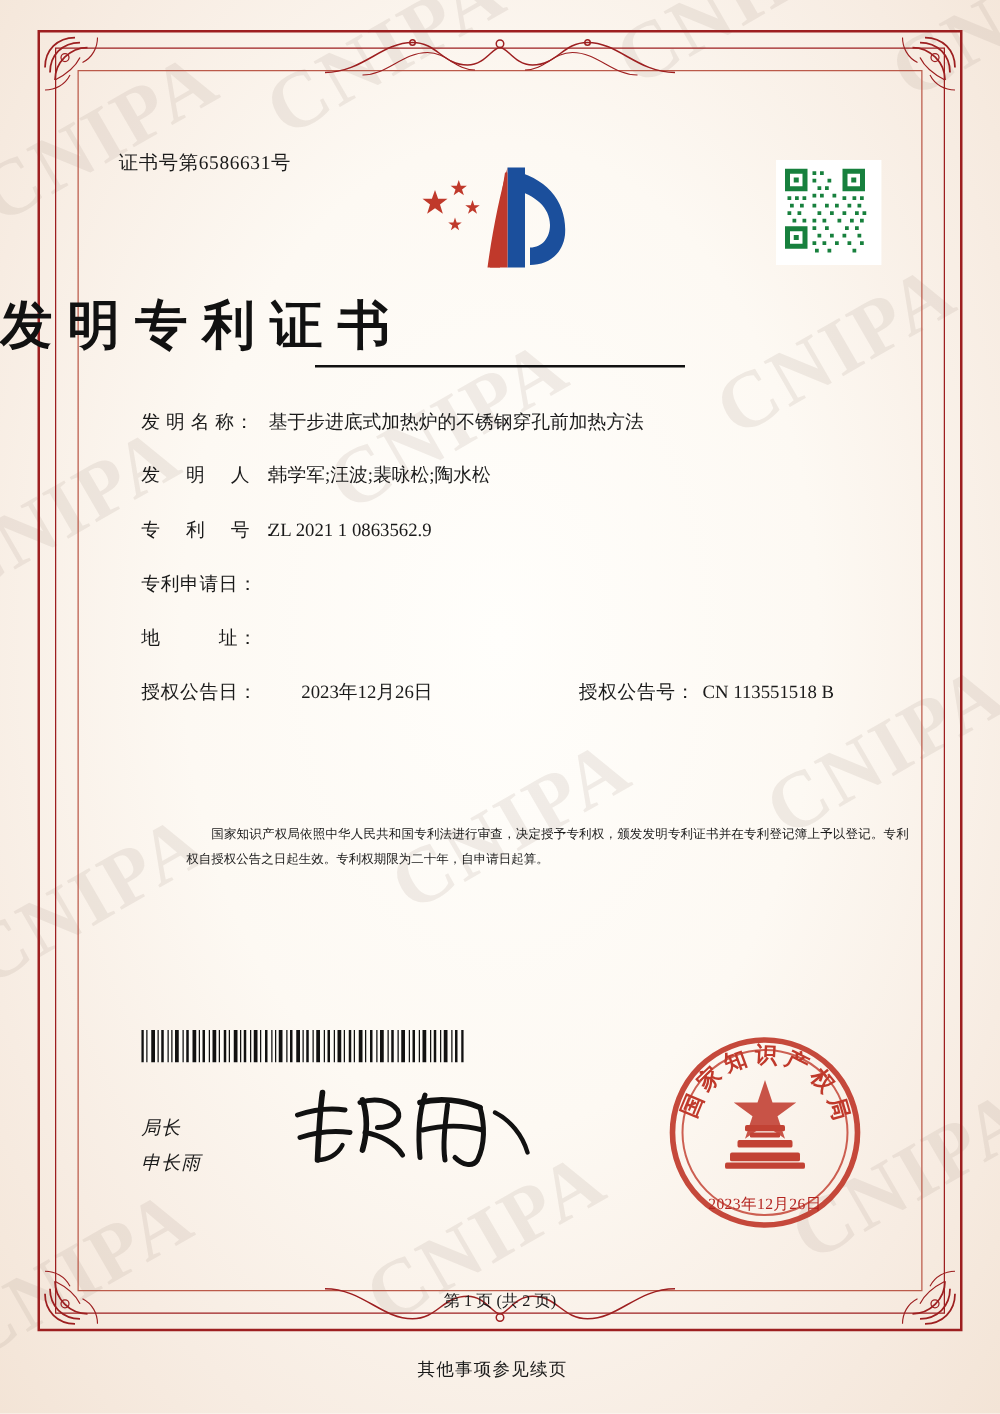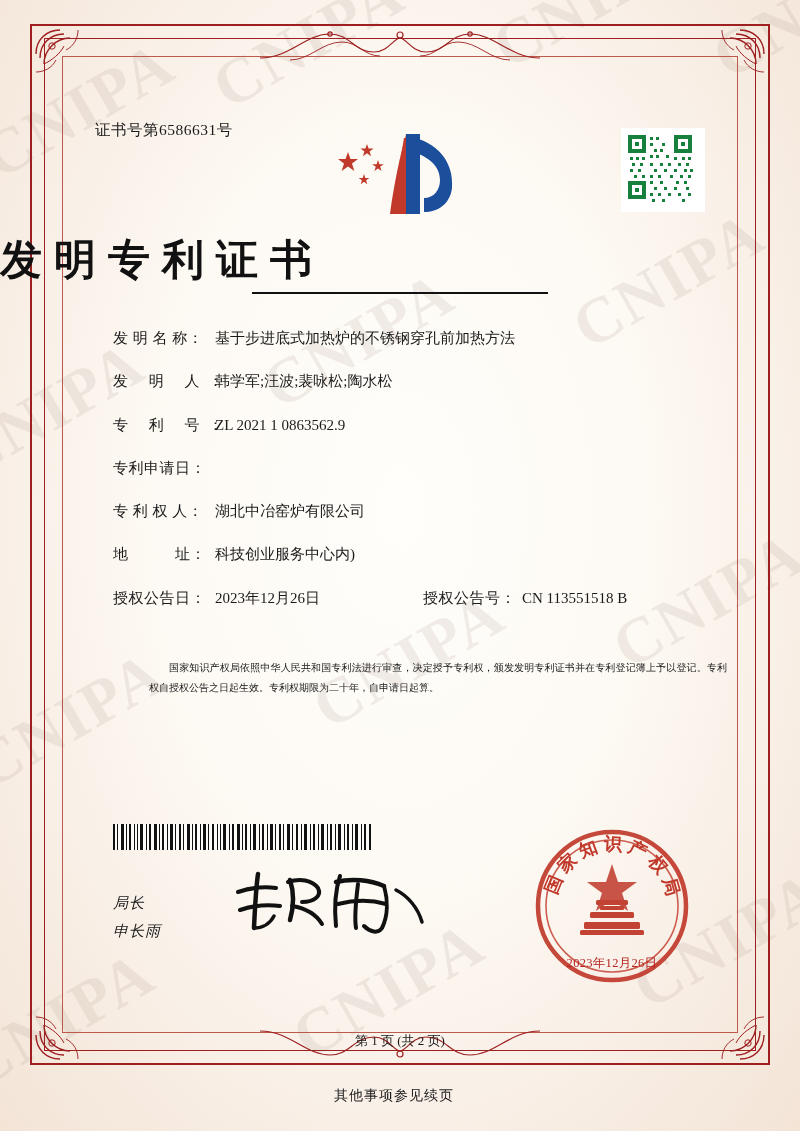--- a/index.html
+++ b/index.html
@@ -161,22 +161,22 @@
   .lbl-sp-5 { letter-spacing: 8.5px; }
   .field-value {
     flex: 1;
   }
   .field-value .line2 { display: block; padding-left: 0; }
 
   .row-dual {
     display: flex;
     align-items: flex-start;
   }
-  .dual-a { width: 310px; display: flex; }
-  .dual-b { display: flex; }
+  .dual-a { width: 310px; display: flex; gap: 26px; }
+  .dual-b { display: flex; margin-left: 40px; }
   .dual-b .field-label { width: auto; flex: 0 0 auto; margin-right: 6px; }
 
   .para {
     position: absolute;
     left: 113px;
     width: 578px;
     font-size: 10px;
     line-height: 1.95;
     color: #1a1a1a;
     text-align: justify;
@@ -445,29 +445,24 @@
 
     <div class="field-row">
       <div class="field-label lbl-sp-5">专 利 号：</div>
       <div class="field-value">ZL 2021 1 0863562.9</div>
     </div>
 
     <div class="field-row">
       <div class="field-label">专利申请日：</div>
     </div>
 
-    <div class="field-row">
-      <div class="field-label">专 利 权 人：</div>
-      <div class="field-value">湖北中冶窑炉有限公司</div>
-    </div>
 
     <div class="field-row">
       <div class="field-label">地　　　址：</div>
       <div class="field-value">
-        <span class="line2">科技创业服务中心内)</span>
       </div>
     </div>
 
     <div class="field-row row-dual">
       <div class="dual-a">
         <div class="field-label">授权公告日：</div>
         <div class="field-value">2023年12月26日</div>
       </div>
       <div class="dual-b">
         <div class="field-label">授权公告号：</div>

